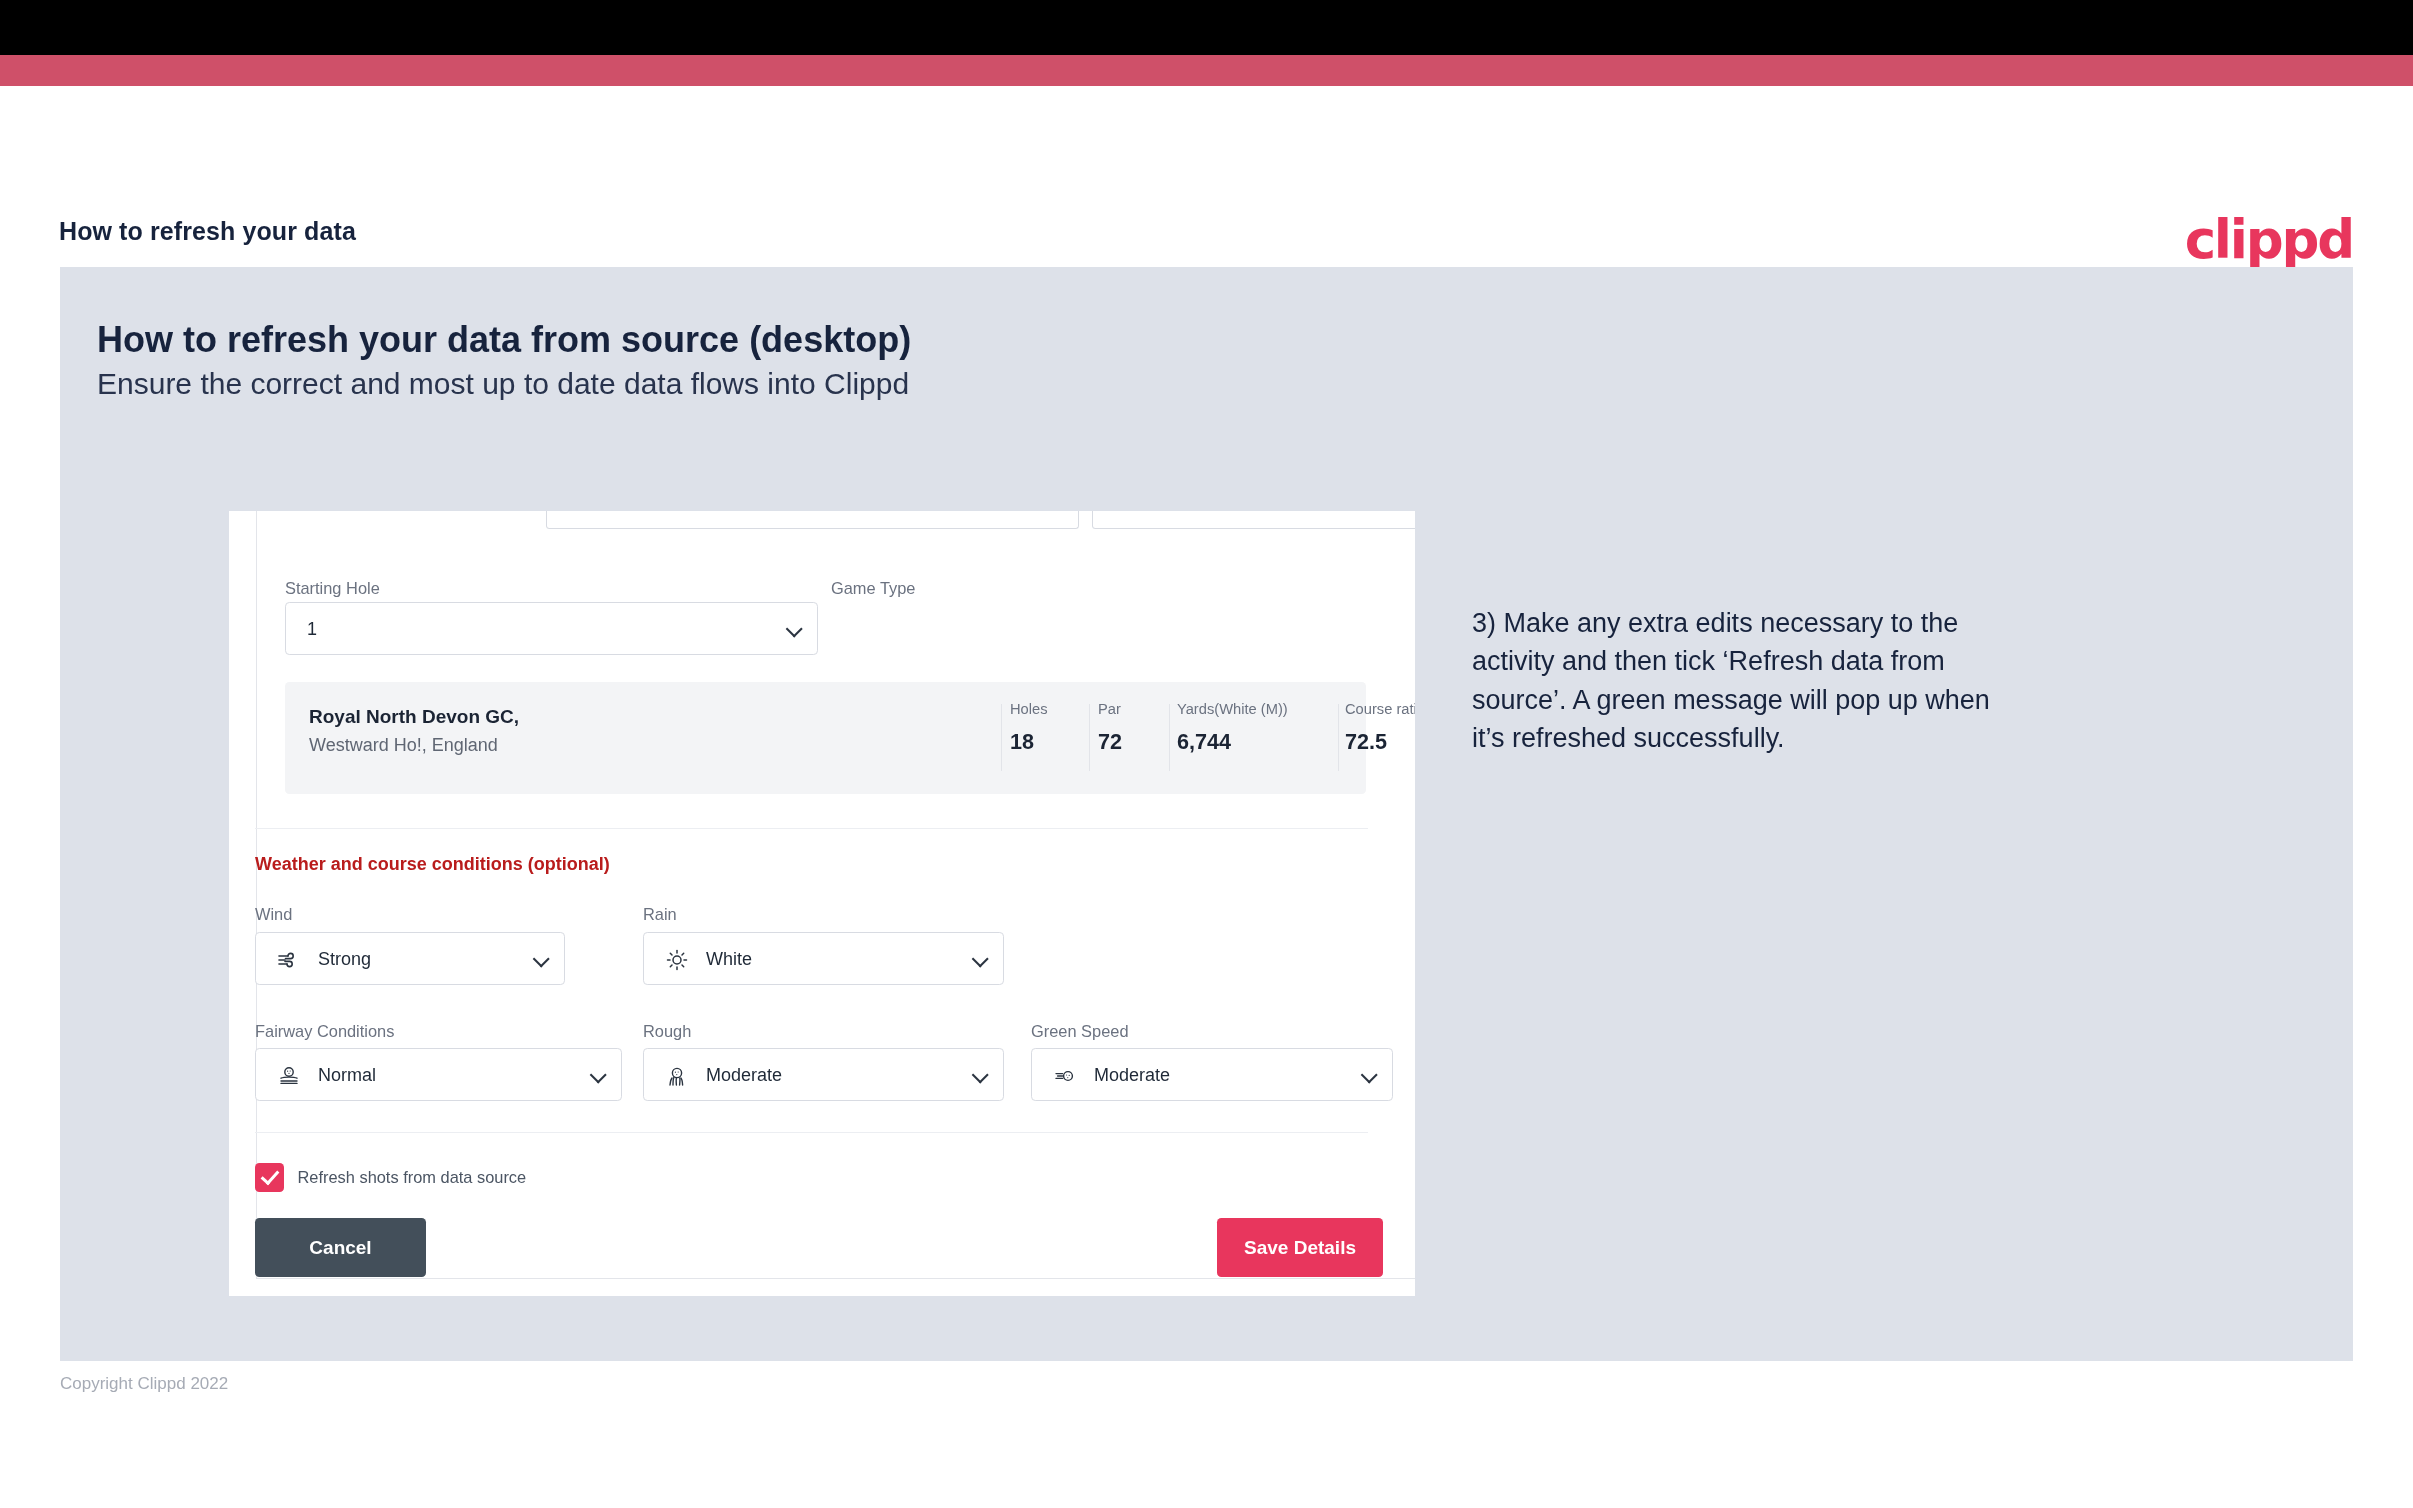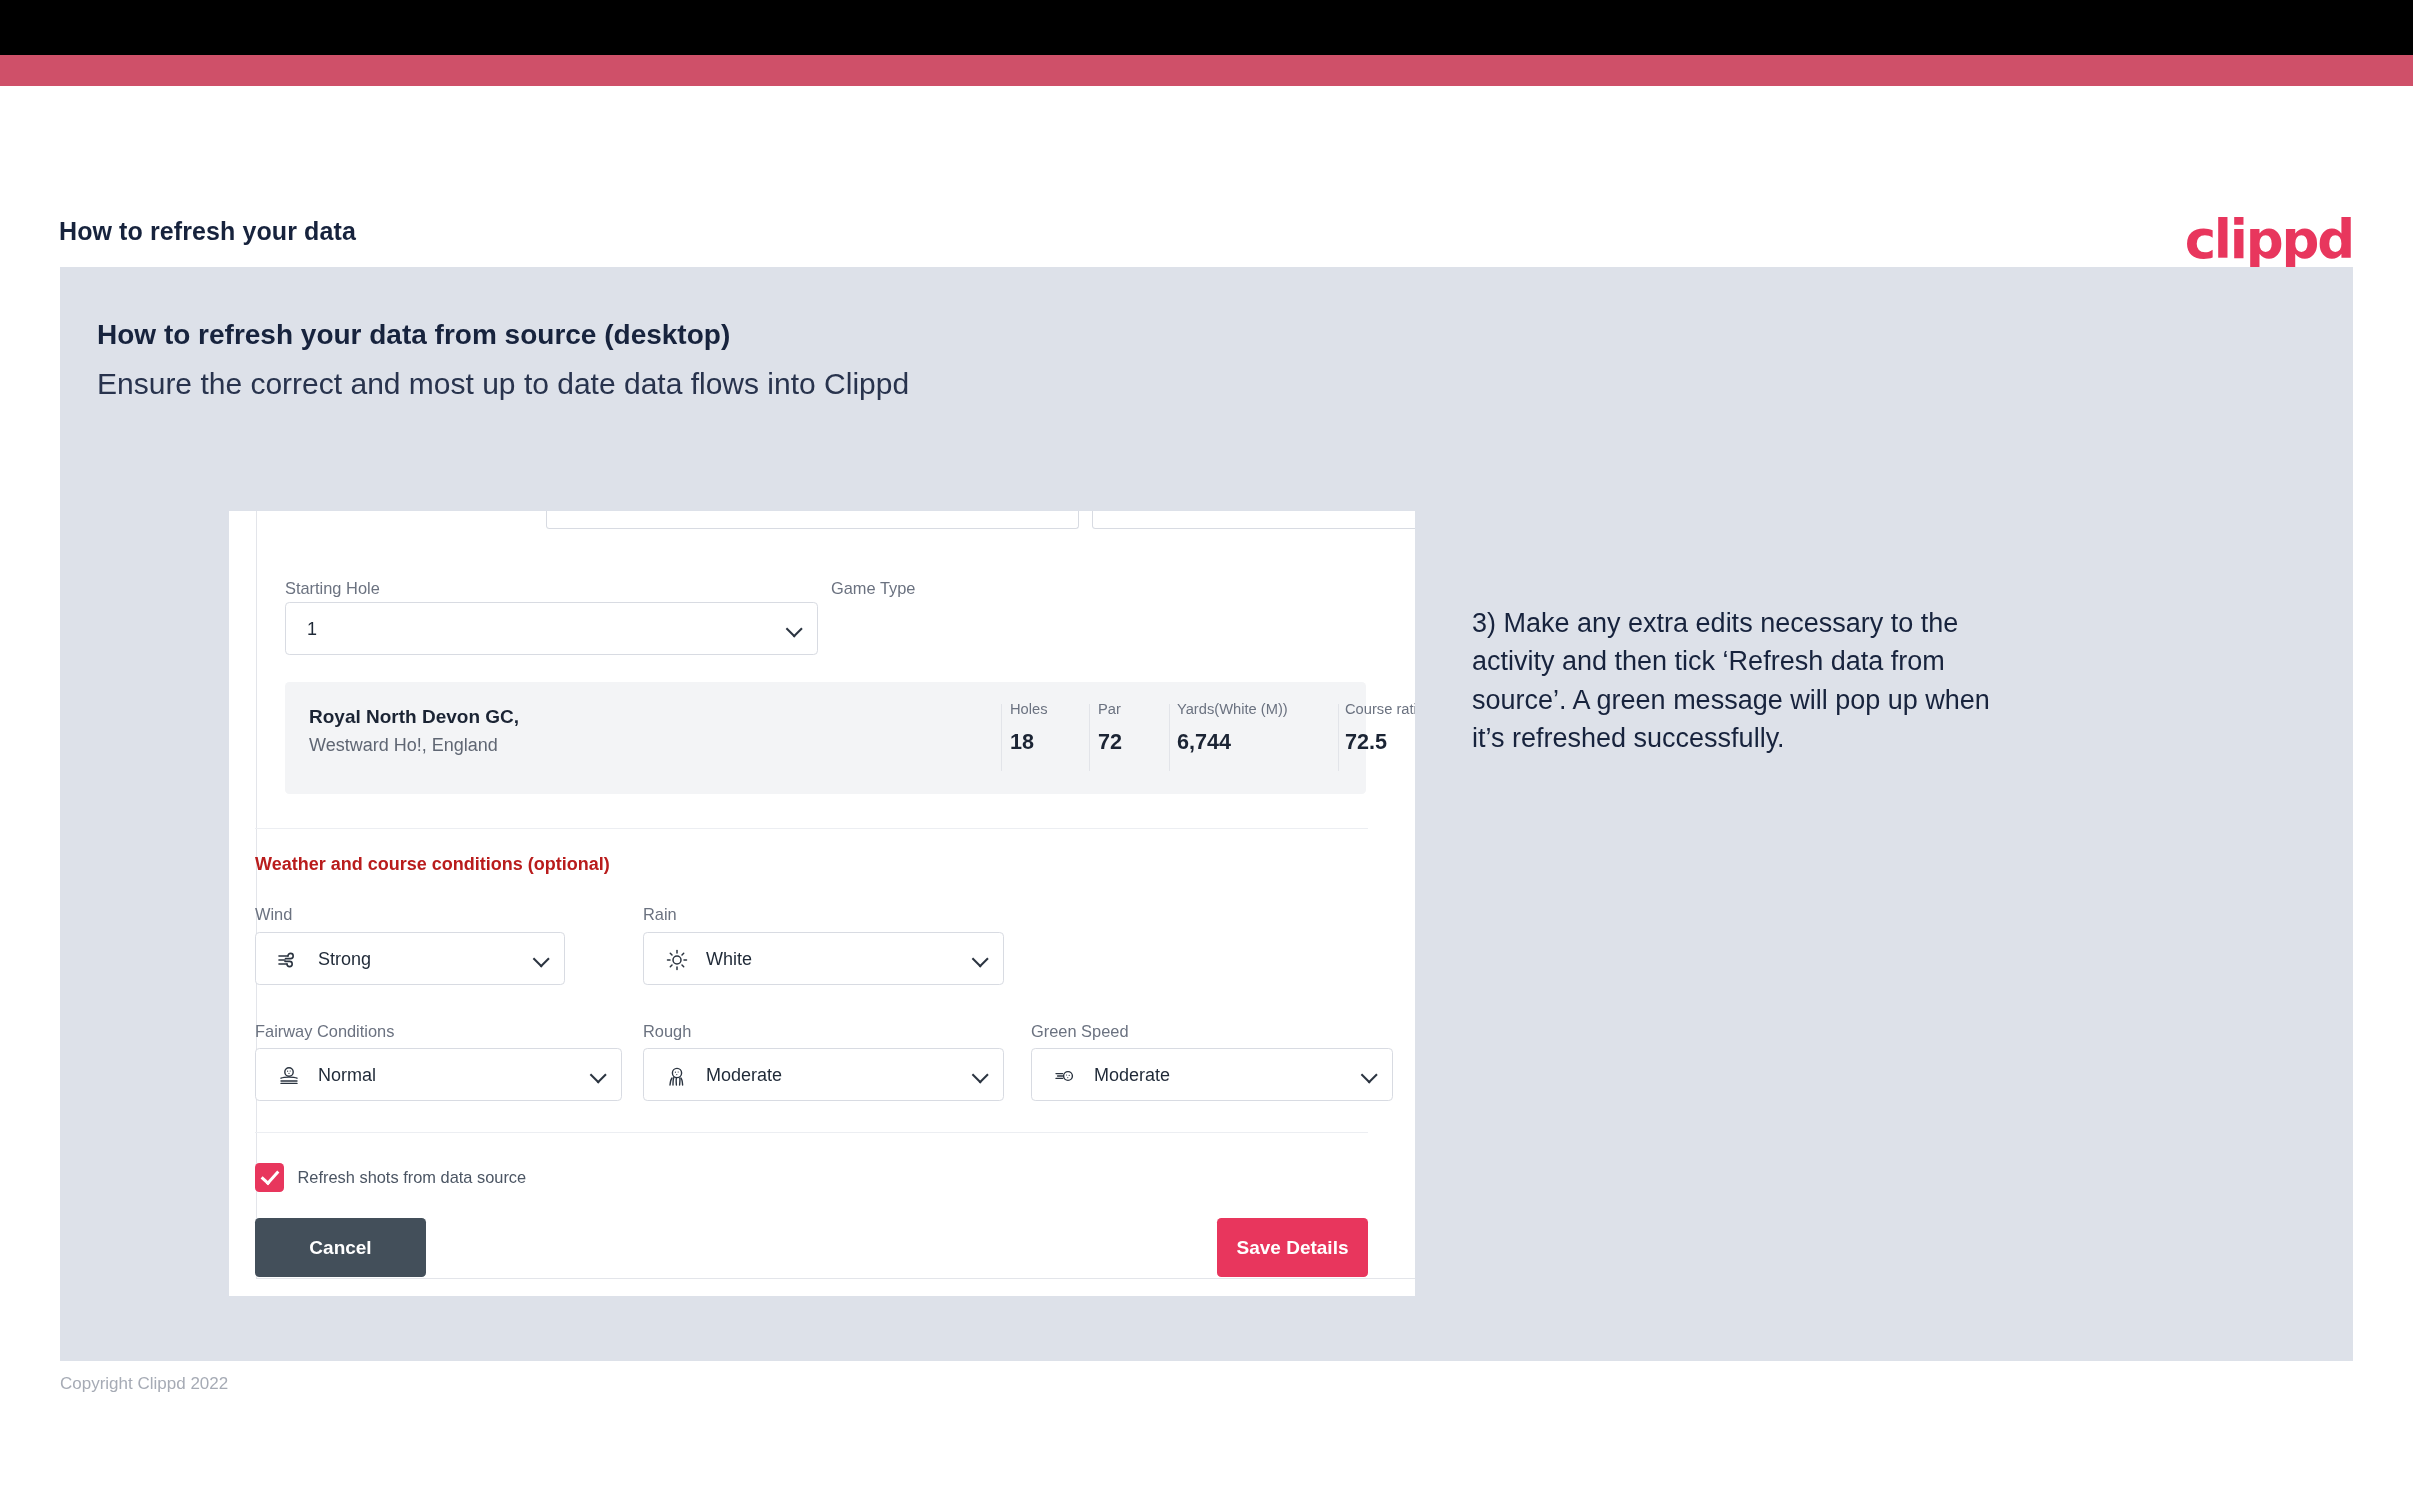--- a/index.html
+++ b/index.html
@@ -14,21 +14,21 @@
   .topbar-black{position:absolute;left:0;top:0;width:2413px;height:55px;background:#000000;}
   .topbar-pink{position:absolute;left:0;top:55px;width:2413px;height:31px;background:#cf5069;}
 
   .header{position:absolute;left:0;top:86px;width:2413px;height:181px;background:#ffffff;}
   .header-title{position:absolute;left:59px;top:131px;font-size:25px;font-weight:bold;color:#17233d;letter-spacing:0.1px;}
   .logo{position:absolute;right:60px;top:123px;font-size:53px;font-weight:bold;color:#e8365d;letter-spacing:-2.2px;font-family:"DejaVu Sans", sans-serif;}
   .header-rule{position:absolute;left:60px;top:235px;width:2292px;height:2.6px;background:#d0536d;}
 
   .slide{position:absolute;left:60px;top:267px;width:2293px;height:1094px;background:#dde1e9;}
 
-  .slide-h1{position:absolute;left:97px;top:319px;font-size:28px;font-weight:bold;color:#17233d;}
+  .slide-h1{position:absolute;left:97px;top:319px;font-size:36px;font-weight:bold;color:#17233d;}
   .slide-h2{position:absolute;left:97px;top:367px;font-size:30px;font-weight:normal;color:#28334d;}
 
   
   .shot{position:absolute;left:229px;top:511px;width:1186px;height:785px;background:#ffffff;overflow:hidden;}
   .shot-inner{position:absolute;left:27px;top:0px;width:1161px;height:768px;background:#ffffff;border:0.9px solid #e3e5ea;border-top:none;box-sizing:border-box;}
 
   .cut-input{position:absolute;top:-0.9px;height:19px;background:#ffffff;border:0.9px solid #d8dbe2;border-top:none;border-radius:0 0 3.5px 3.5px;box-sizing:border-box;}
   .cut-a{left:289px;width:533px;}
   .cut-b{left:835px;width:533px;}
 
@@ -55,21 +55,21 @@
 
   .divline{position:absolute;left:255px;width:1113px;height:0.9px;background:#eceef2;}
 
   .cbrow{position:absolute;left:255px;top:1163px;display:flex;align-items:center;}
   .cbox{width:28.5px;height:28.5px;border-radius:4.3px;background:#e8365d;position:relative;}
   .cbox:before{content:"";position:absolute;left:9.5px;top:4.3px;width:7px;height:14px;border-right:3px solid #fff;border-bottom:3px solid #fff;transform:rotate(42deg);}
   .cblabel{margin-left:14px;font-size:16.4px;color:#4b5563;}
 
   .btn{position:absolute;height:59px;border-radius:4.3px;display:flex;align-items:center;justify-content:center;font-size:19px;font-weight:bold;color:#fff;}
   .btn-cancel{left:255px;top:1218px;width:171px;background:#434f5a;}
-  .btn-save{left:1217px;top:1218px;width:151px;background:#e8365d;}
+  .btn-save{left:1217px;top:1218px;width:166px;background:#e8365d;}
 
   .steptext{position:absolute;left:1472px;top:604px;width:552px;font-size:27px;line-height:1.42;color:#17233d;}
 
   .copyright{position:absolute;left:60px;top:1374px;font-size:17px;color:#a6abb5;}
 
   svg{display:block;}
 </style>
 </head>
 <body>
 

